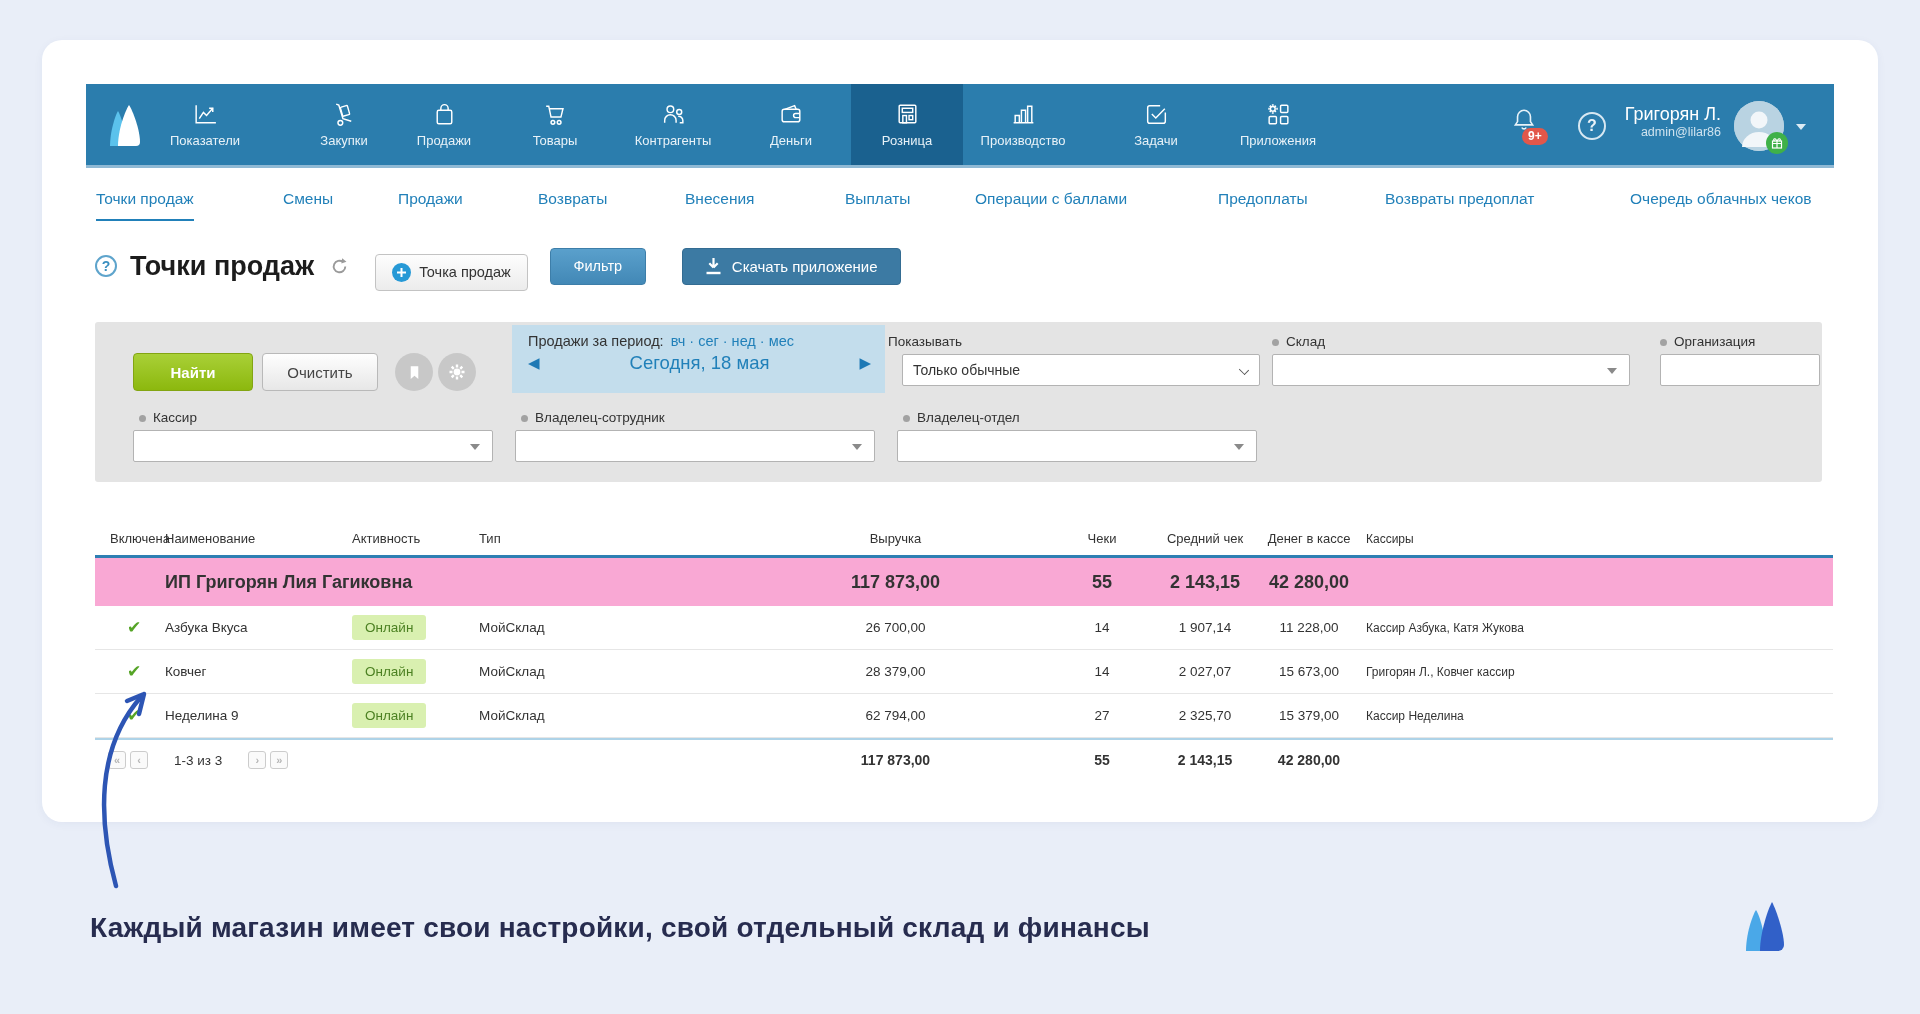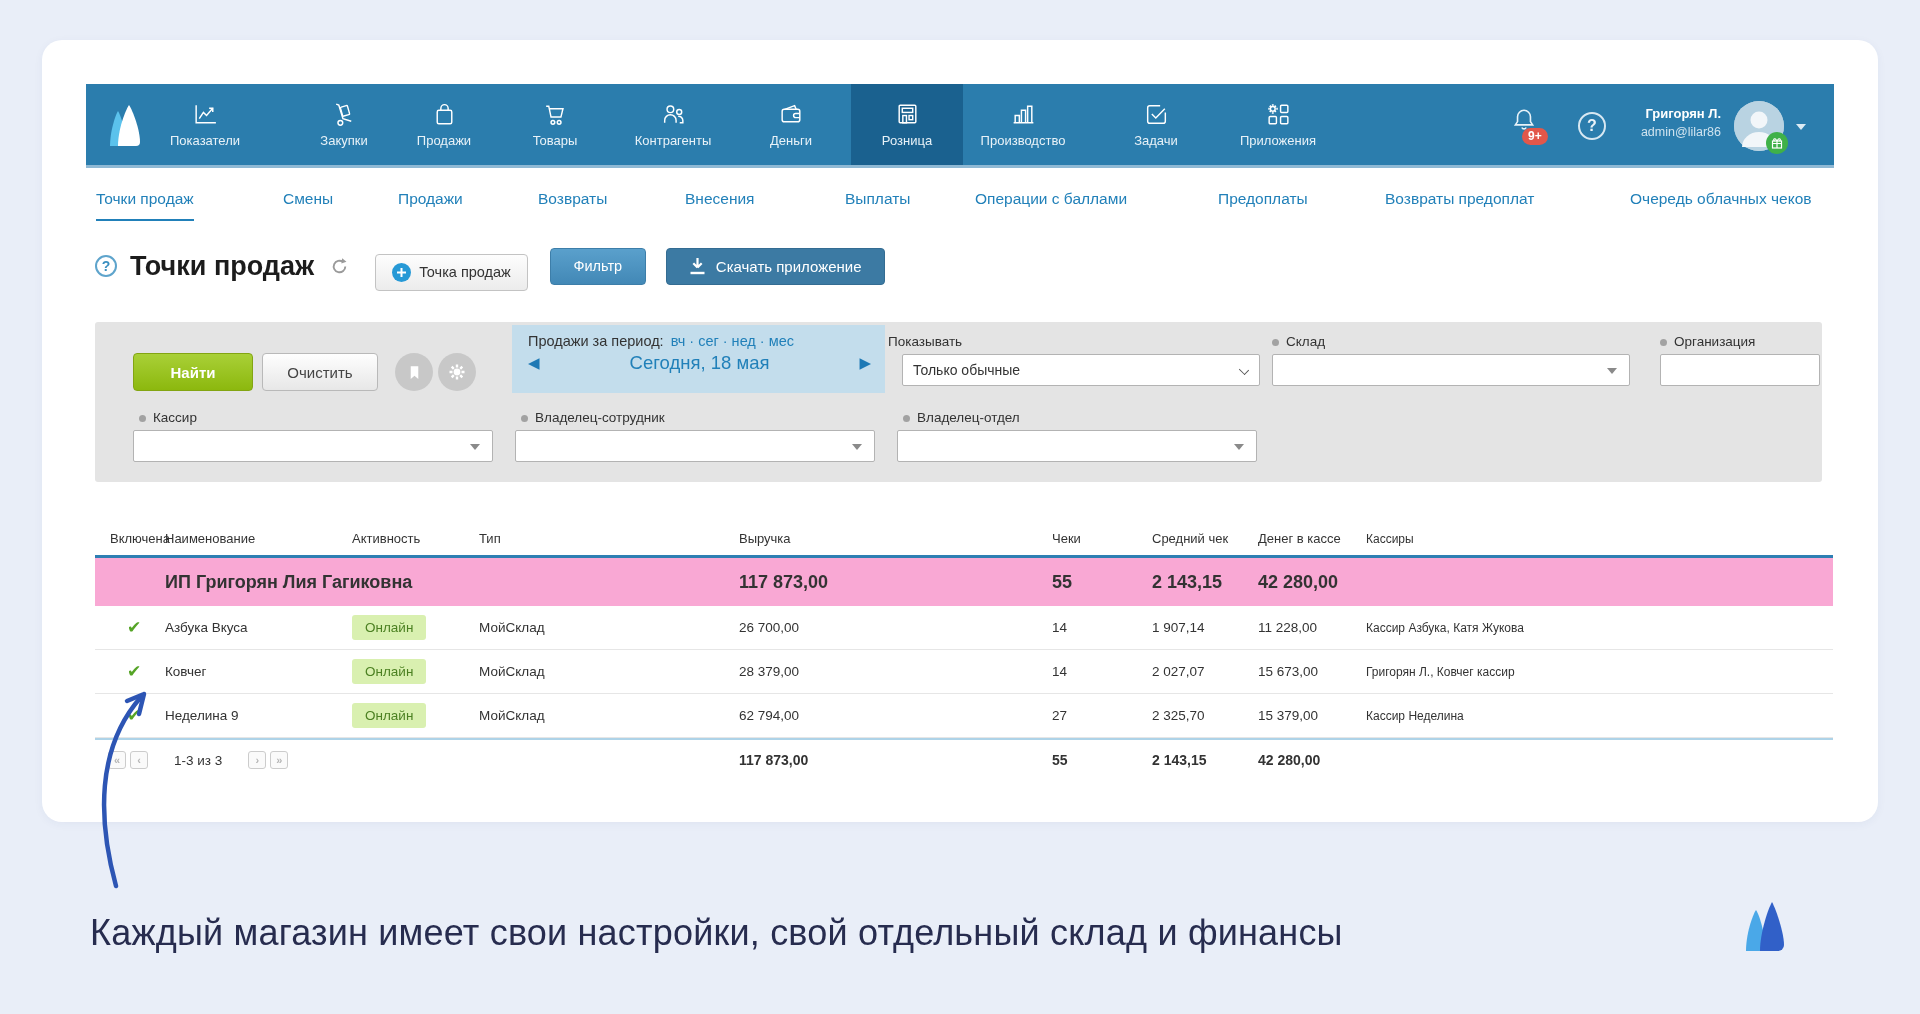--- a/index.html
+++ b/index.html
@@ -35,21 +35,21 @@
     position:absolute; left:12px; top:22px; background:#e2574a; color:#fff;
     font-size:12px; font-weight:bold; border-radius:9px; padding:2px 6px; line-height:13px;
   }
   .nav-help {
     position:absolute; left:1492px; top:28px; width:28px; height:28px;
     border:2px solid #d7e8f2; border-radius:50%; color:#eaf3f9;
     display:flex; align-items:center; justify-content:center;
     font-size:16px; font-weight:bold; cursor:pointer;
   }
   .nav-user { position:absolute; left:1500px; top:20px; width:135px; text-align:right; cursor:pointer; }
-  .nav-user .uname { color:#fff; font-size:13px; font-weight:bold; line-height:20px; white-space:nowrap; }
+  .nav-user .uname { color:#fff; font-size:18px; font-weight:normal; line-height:20px; white-space:nowrap; }
   .nav-user .umail { color:#cfe3ef; font-size:12.5px; line-height:17px; }
   .nav-avatar {
     position:absolute; left:1648px; top:17px; width:50px; height:50px; border-radius:50%;
     background:#b9d3e2; overflow:visible; cursor:pointer;
   }
   .avatar-badge {
     position:absolute; right:-4px; bottom:-3px; width:22px; height:22px; border-radius:50%;
     background:#3fb148; display:flex; align-items:center; justify-content:center;
   }
   .nav-caret {
@@ -79,21 +79,21 @@
     height:37px; border-radius:4px; display:flex; align-items:center; justify-content:center;
     font-size:14.5px; cursor:pointer; padding:0 16px; white-space:nowrap;
   }
   .btn-add {
     margin-left:26px; background:linear-gradient(#fdfdfd,#ececec); border:1px solid #c3c3c3; color:#333; gap:8px;margin-top:12px;
   }
   .btn-filter {
     margin-left:22px; background:linear-gradient(#5aa0cc,#4288b6); border:1px solid #3d7ea9; color:#fff; width:96px;
   }
   .btn-download {
-    margin-left:20px; background:#3c7aa3; border:1px solid #346c92; color:#fff; font-size:15px; gap:10px; padding:0 22px;
+    margin-left:36px; background:#3c7aa3; border:1px solid #346c92; color:#fff; font-size:15px; gap:10px; padding:0 22px;
   }
 
   
   .filter-panel {
     position:absolute; left:53px; top:282px; width:1727px; height:160px; background:#e4e4e4; border-radius:3px;
   }
   .btn-find {
     position:absolute; left:38px; top:31px; width:120px; height:38px;
     background:linear-gradient(#a9d037,#8cb80e); border:1px solid #83a512; color:#fff; font-weight:bold; font-size:15px;
   }
@@ -134,37 +134,37 @@
   .table { position:absolute; left:53px; top:482px; width:1738px; }
   .t-row {
     display:grid; align-items:center;
     grid-template-columns:70px 187px 127px 260px 313px 100px 106px 102px 1fr;
   }
   .t-head { height:36px; border-bottom:3px solid #2e7fb3; font-size:13px; color:#333; }
   .t-head > div { cursor:pointer; }
   .t-group { height:48px; background:#f9a8d4; font-size:18px; font-weight:bold; }
   .t-data { height:44px; border-bottom:1px solid #e6e6e6; font-size:13.5px; cursor:pointer; }
   .t-foot { height:42px; border-top:2px solid #aed3e8; font-size:14px; font-weight:bold; }
-  .num { text-align:left; }
+  .num { text-align:center; }
   .c-check { padding-left:32px; color:#55a426; font-size:17px; font-weight:bold; }
   .c-head1 { padding-left:15px; }
   .c-cashiers { padding-left:6px; font-weight:normal; font-size:12px; }
   .badge-online {
     display:inline-block; background:#d9f0b0; color:#4c8122; border-radius:3px;
     padding:5px 13px; font-size:13.5px;
   }
   .pager { grid-column:1 / 5; display:flex; align-items:center; padding-left:13px; gap:4px; }
   .pg-btn {
     width:18px; height:18px; border:1px solid #ccc; border-radius:3px; background:#fafafa;
     color:#b5b5b5; font-size:11px; display:flex; align-items:center; justify-content:center; cursor:pointer;
   }
   .pg-label { margin:0 22px; font-size:13.5px; font-weight:normal; color:#333; }
 
   
-  .caption { position:absolute; left:90px; top:912px; font-size:36px; font-weight:400; color:#272c4f; letter-spacing:.2px; }
+  .caption { position:absolute; left:90px; top:912px; font-size:28px; font-weight:700; color:#272c4f; letter-spacing:.2px; }
   .brand-logo { position:absolute; left:1738px; top:901px; }
 
   .arrow-overlay { position:absolute; left:0; top:0; width:1920px; height:1014px; pointer-events:none; z-index:50; }
 </style>
 </head>
 <body>
 
 <div class="card">
 
   <div class="navbar">

